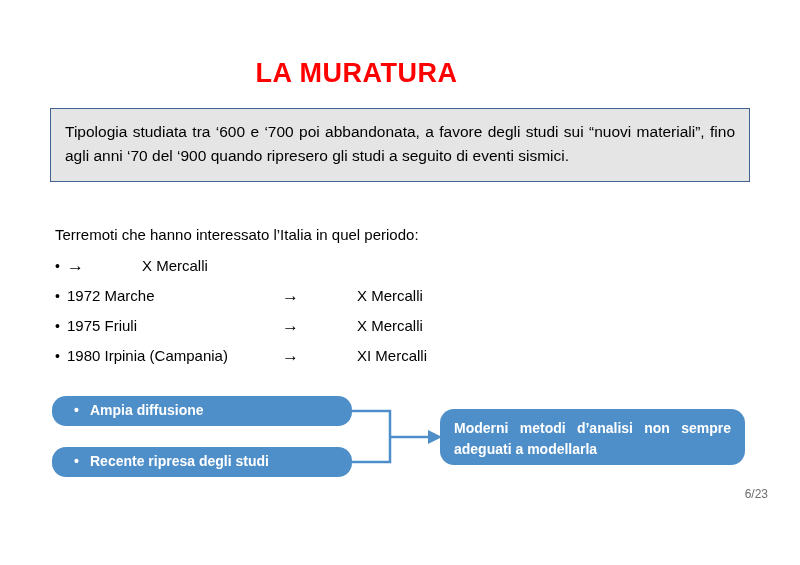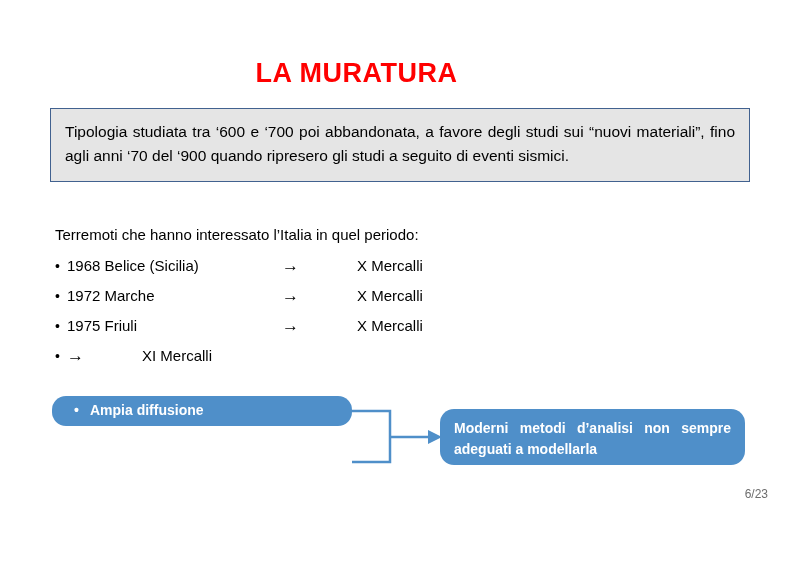--- a/index.html
+++ b/index.html
@@ -154,49 +154,52 @@
 
   <div class="intro-box">
     <p>Tipologia studiata tra ‘600 e ‘700 poi abbandonata, a favore degli studi sui “nuovi materiali”, fino agli anni ‘70 del ‘900 quando ripresero gli studi a seguito di eventi sismici.</p>
   </div>
 
   <div class="quakes-lead">Terremoti che hanno interessato l’Italia in quel periodo:</div>
 
   <div class="quake-list">
     <div class="quake-row">
       <span class="bullet-dot">•</span>
-      <span class="quake-name">1968 Belice (Sicilia)</span>
       <span class="quake-arrow">→</span>
       <span class="quake-intensity">X Mercalli</span>
     </div>
     <div class="quake-row">
       <span class="bullet-dot">•</span>
       <span class="quake-name">1972 Marche</span>
       <span class="quake-arrow">→</span>
       <span class="quake-intensity">X Mercalli</span>
     </div>
     <div class="quake-row">
       <span class="bullet-dot">•</span>
       <span class="quake-name">1975 Friuli</span>
       <span class="quake-arrow">→</span>
       <span class="quake-intensity">X Mercalli</span>
     </div>
     <div class="quake-row">
       <span class="bullet-dot">•</span>
+      <span class="quake-name">1980 Irpinia  (Campania)</span>
       <span class="quake-arrow">→</span>
       <span class="quake-intensity">XI Mercalli</span>
     </div>
   </div>
 
   <div class="flow">
 
     <div class="flow-box flow-left-1">
       <span class="flow-bullet">•</span><span>Ampia diffusione</span>
     </div>
 
+    <div class="flow-box flow-left-2">
+      <span class="flow-bullet">•</span><span>Recente ripresa degli studi</span>
+    </div>
 
     <svg class="connector" viewBox="0 0 100 100" width="100" height="100">
       <path d="M2,19 L40,19 L40,45 M2,70 L40,70 L40,45 L78,45" fill="none" stroke="#4f8fc9" stroke-width="2.5"></path>
       <path d="M78,38 L92,45 L78,52 Z" fill="#4f8fc9"></path>
     </svg>
 
     <div class="flow-box flow-right">
       <span>Moderni metodi d’analisi non sempre adeguati a modellarla</span>
     </div>
 

